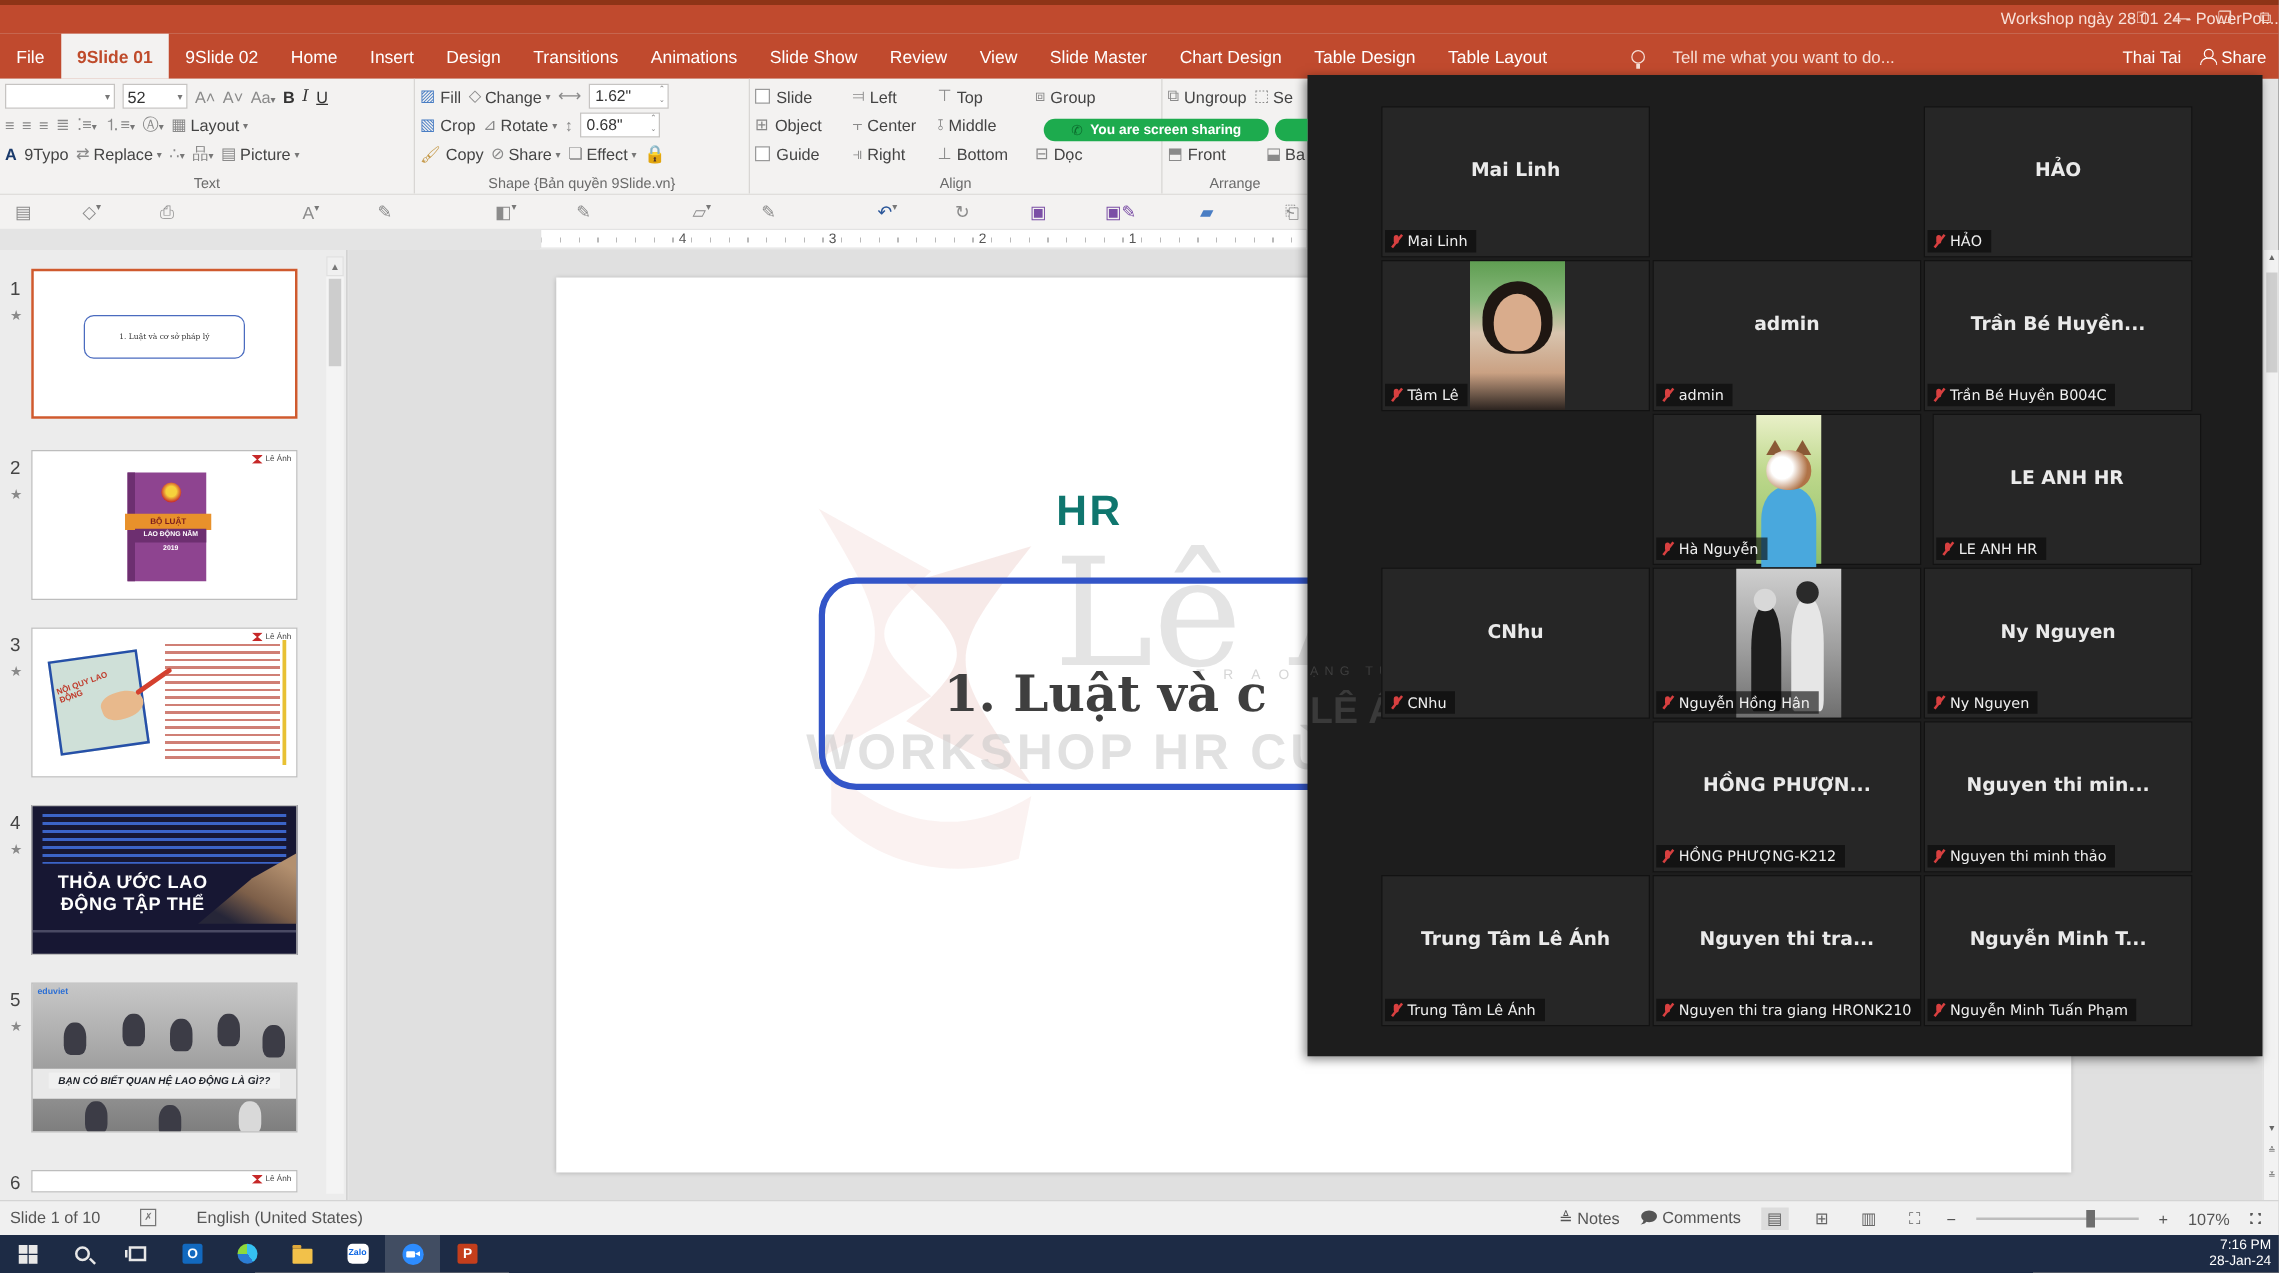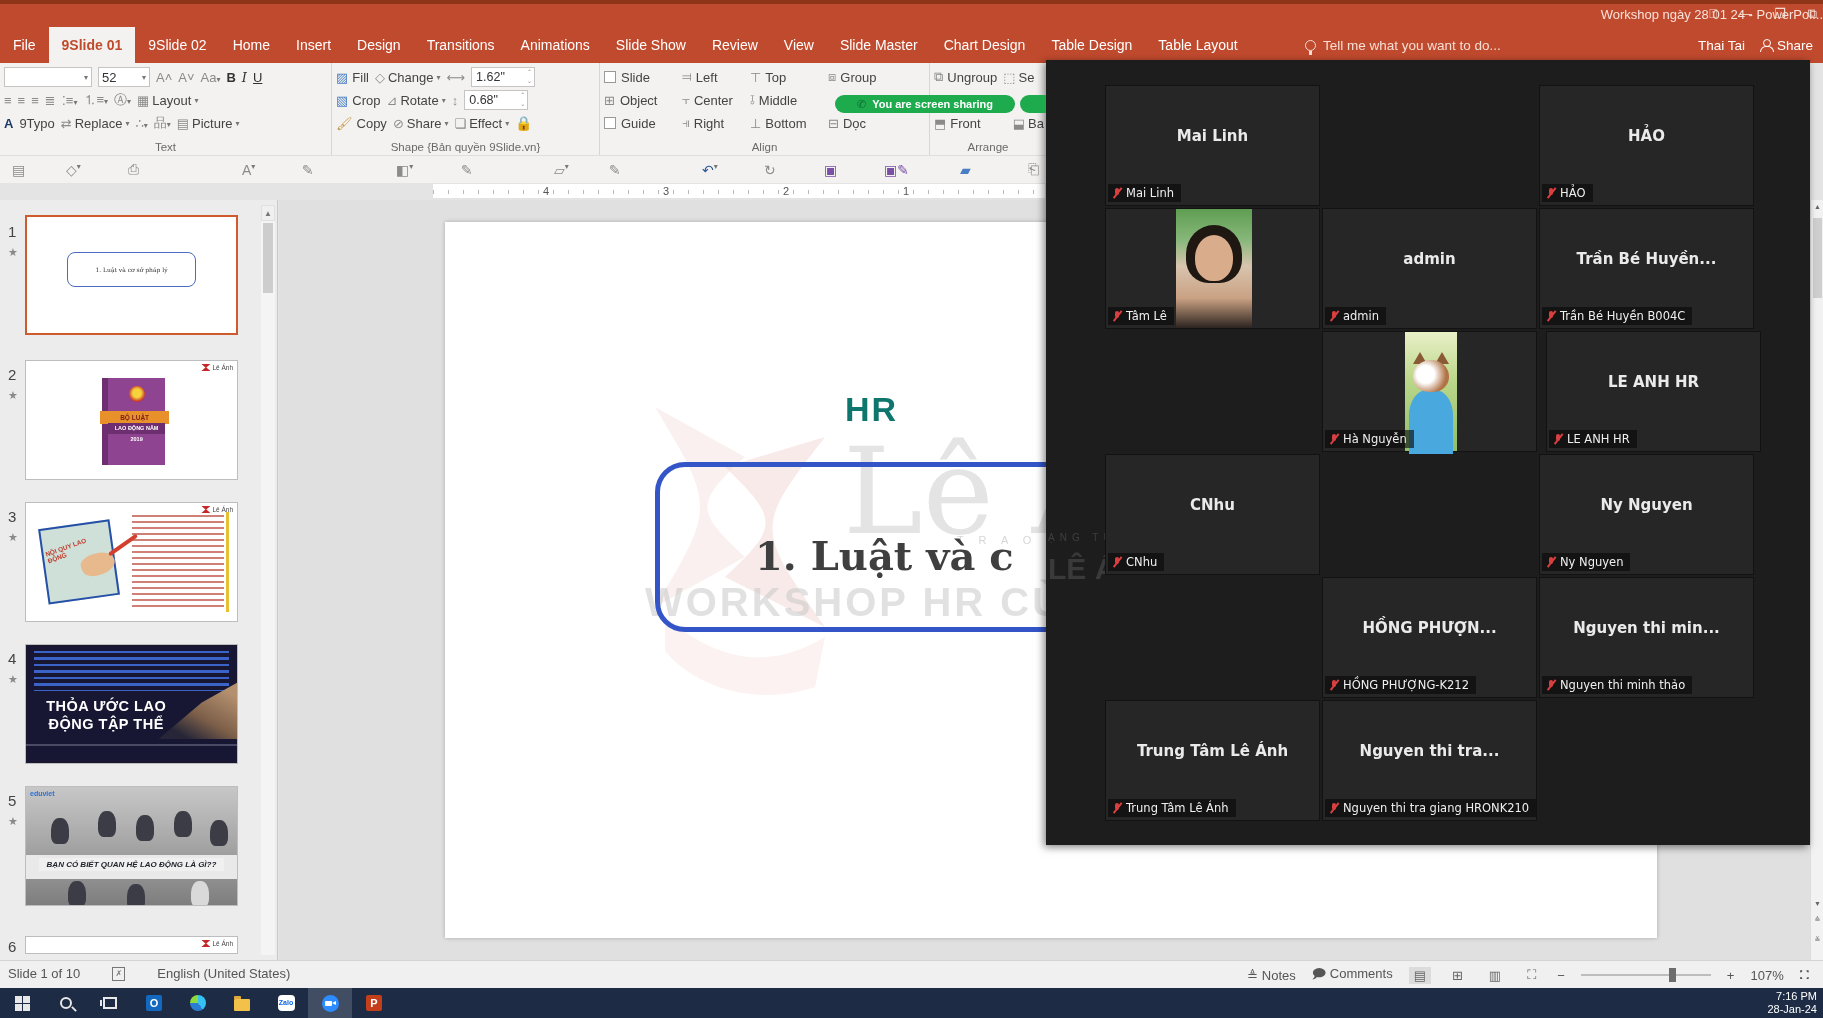--- a/index.html
+++ b/index.html
@@ -11,21 +11,21 @@
   .topstrip { position:absolute; left:0; top:0; width:100%; height:4px; background:#8e3417; }
   .titlebar { position:absolute; left:0; top:4px; width:100%; height:23px; background:#c04a2e; color:#fff; }
   .titlebar .title { position:absolute; left:0; right:0; top:3px; text-align:right; font-size:13px; color:#f8e2da; }
   .winbtns { position:absolute; right:6px; top:2px; display:flex; gap:22px; color:#f4d9cf; font-size:13px; }
   .winbtns span { cursor:default; }
 
   
   .tabbar { position:absolute; left:0; top:27px; width:100%; height:36px; background:#c04a2e; display:flex; align-items:stretch; }
   .tab { color:#fff; font-size:14px; padding:0 13px; display:flex; align-items:center; white-space:nowrap; }
   .tab.active { background:#f3f2f1; color:#bf4b2b; font-weight:bold; }
-  .tellme { position:absolute; left:1305px; top:0; height:36px; display:flex; align-items:center; gap:7px; color:#f6ded5; font-size:13.5px; }
+  .tellme { position:absolute; left:1305px; top:0; height:36px; display:flex; align-items:center; gap:22px; color:#f6ded5; font-size:13.5px; }
   .bulb { width:11px; height:11px; border:1.5px solid #f6ded5; border-radius:50%; position:relative; }
   .bulb:after { content:""; position:absolute; left:3px; top:10px; width:3px; height:4px; background:#f6ded5; }
   .account { position:absolute; left:1698px; top:0; height:36px; display:flex; align-items:center; color:#fff; font-size:13.5px; }
   .sharebtn { position:absolute; left:1760px; top:0; height:36px; display:flex; align-items:center; gap:5px; color:#fff; font-size:13.5px; }
   .person-ic { width:12px; height:12px; position:relative; }
   .person-ic:before { content:""; position:absolute; left:3px; top:0; width:6px; height:6px; border:1.5px solid #fff; border-radius:50%; }
   .person-ic:after { content:""; position:absolute; left:0; top:7px; width:12px; height:5px; border:1.5px solid #fff; border-bottom:none; border-radius:6px 6px 0 0; }
 
   
   .ribbon { position:absolute; left:0; top:63px; width:1046px; height:92px; background:#f3f2f1; display:flex; }
@@ -604,20 +604,32 @@
         </div>
     </div>
 
     <div class="tile" style="left:59px;top:394px;">
       <div class="pname">CNhu</div>
       <div class="plabel">
           <span class="mic"></span>
           <span>CNhu</span>
         </div>
     </div>
+    <div class="tile" style="left:276px;top:394px;">
+      <div class="photo ph-bw">
+          <div class="f1"></div>
+          <div class="f2"></div>
+          <div class="h1"></div>
+          <div class="h2"></div>
+        </div>
+      <div class="plabel">
+          <span class="mic"></span>
+          <span>Nguyễn Hồng Hân</span>
+        </div>
+    </div>
     <div class="tile" style="left:493px;top:394px;">
       <div class="pname">Ny Nguyen</div>
       <div class="plabel">
           <span class="mic"></span>
           <span>Ny Nguyen</span>
         </div>
     </div>
 
     <div class="tile" style="left:276px;top:517px;">
       <div class="pname">HỒNG PHƯỢN...</div>
@@ -639,20 +651,27 @@
       <div class="plabel">
           <span class="mic"></span>
           <span>Trung Tâm Lê Ánh</span>
         </div>
     </div>
     <div class="tile" style="left:276px;top:640px;">
       <div class="pname">Nguyen thi tra...</div>
       <div class="plabel">
           <span class="mic"></span>
           <span>Nguyen thi tra giang HRONK210</span>
+        </div>
+    </div>
+    <div class="tile" style="left:493px;top:640px;">
+      <div class="pname">Nguyễn Minh T...</div>
+      <div class="plabel">
+          <span class="mic"></span>
+          <span>Nguyễn Minh Tuấn Phạm</span>
         </div>
     </div>
   </div>
 
   <div class="statusbar">
     <div class="lft">
       <span>Slide 1 of 10</span>
       <span class="prficon">✗</span>
       <span>English (United States)</span>
     </div>

